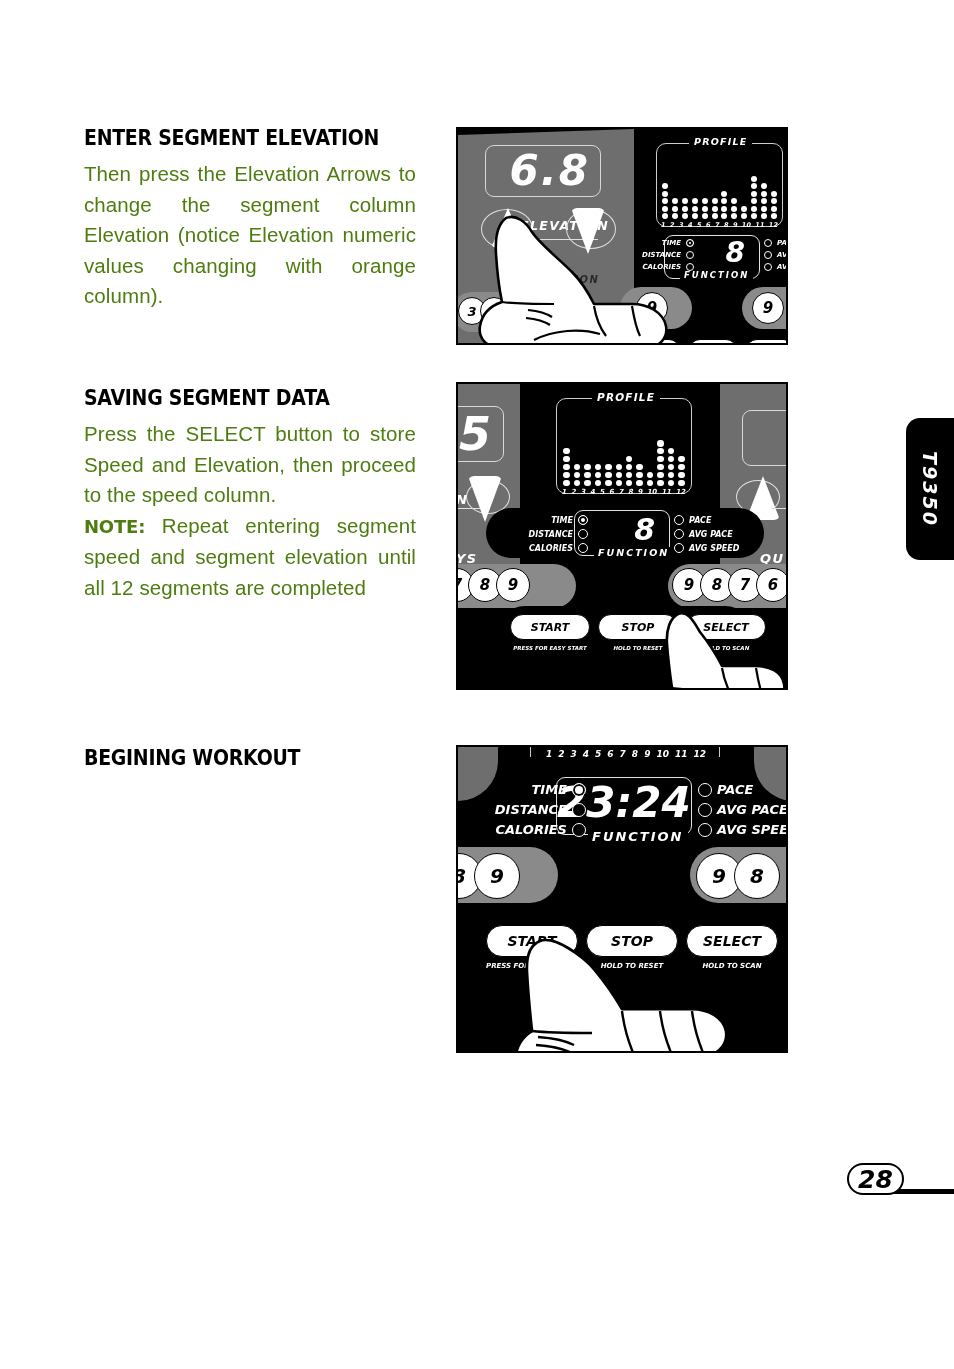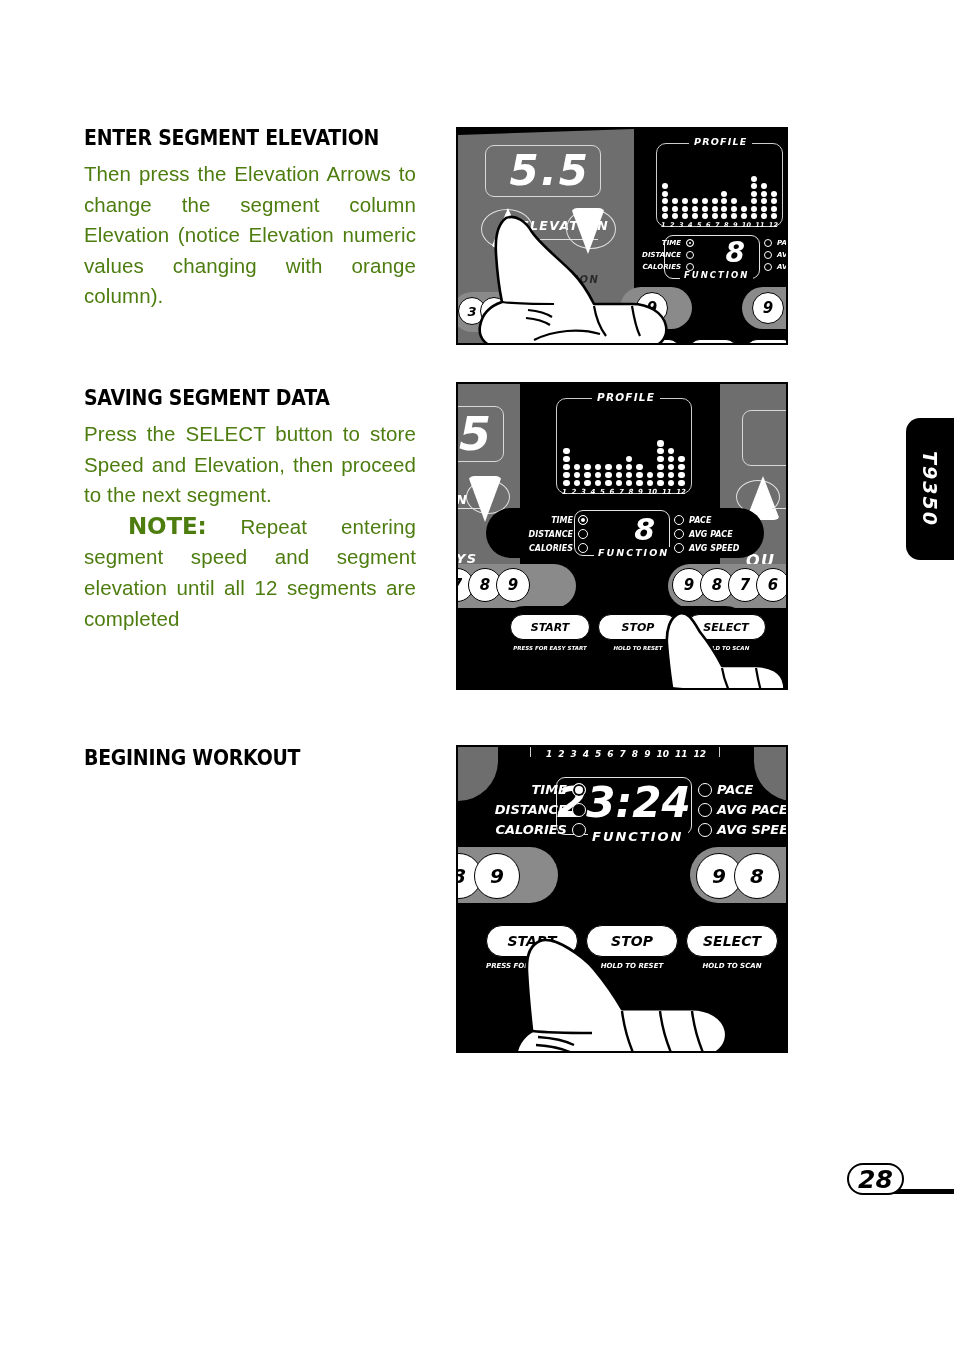--- a/index.html
+++ b/index.html
@@ -32,23 +32,22 @@
     font-size: 20.5px;
     line-height: 30.6px;
     color:#4d7c0f;
     text-align: justify;
     margin:0;
     letter-spacing: 0.1px;
   }
   .note-lead {
     font-family: "DejaVu Sans", sans-serif;
     font-weight:700;
-    font-size:23px;
+    font-size:18px;
     letter-spacing:-0.2px;
-    margin-left:44px;
   }
 
   
   .fig {
     position:absolute;
     border:2px solid #000;
     background:#000;
     overflow:hidden;
   }
   .panel { position:absolute; inset:0; background:#000; }
@@ -224,36 +223,36 @@
 </head>
 <body>
 
 <div class="text-col" id="sec1" style="top:125px;">
   <h2 class="sec-title">ENTER SEGMENT ELEVATION</h2>
   <p class="body-txt">Then press the Elevation Arrows to change the segment column Elevation (notice Elevation numeric values changing with orange column).</p>
 </div>
 
 <div class="text-col" id="sec2" style="top:385px;">
   <h2 class="sec-title">SAVING SEGMENT DATA</h2>
-  <p class="body-txt">Press the SELECT button to store Speed and Elevation, then proceed to the next segment.</p>
+  <p class="body-txt">Press the SELECT button to store Speed and Elevation, then proceed to the speed column.</p>
   <p class="body-txt"><span class="note-lead">NOTE:</span> <span>Repeat entering segment speed and segment elevation until all 12 segments are completed</span></p>
 </div>
 
 <div class="text-col" id="sec3" style="top:745px;">
   <h2 class="sec-title">BEGINING WORKOUT</h2>
 </div>
 
 <div class="fig" id="fig1" style="left:456px; top:127px; width:332px; height:218px;">
   <div class="panel"></div>
 
   <div class="wing" style="left:0; top:0; width:176px; height:196px; clip-path:polygon(0 6px, 176px 0, 176px 196px, 0 196px);"></div>
   <div class="wing" style="left:0; top:160px; width:160px; height:58px;"></div>
 
   <div class="led-window" style="left:27px; top:16px; width:116px; height:52px;">
-    <div class="seg" style="font-size:42px; padding:4px 10px 0 0;">5.5</div>
+    <div class="seg" style="font-size:42px; padding:4px 10px 0 0;">6.8</div>
   </div>
 
   <div class="arc" style="left:23px; top:80px; width:52px; height:40px;"></div>
   <div class="arrow up" style="left:33px; top:79px; width:34px; height:40px;"></div>
   <div class="hairline" style="left:55px; top:101px; width:12px;"></div>
   <div class="elev-lbl" style="left:62px; top:89px; font-size:12.5px;">ELEVATION</div>
   <div class="hairline" style="left:60px; top:110px; width:80px;"></div>
   <div class="arc" style="left:108px; top:80px; width:50px; height:40px;"></div>
   <div class="arrow down" style="left:113px; top:79px; width:34px; height:46px;"></div>
 
@@ -468,21 +467,21 @@
   <div class="arc" style="left:8px; top:96px; width:44px; height:34px;"></div>
   <div class="arrow down" style="left:10px; top:92px; width:34px; height:46px;"></div>
   <div class="elev-lbl" style="left:-2px; top:108px; font-size:13px;">N</div>
   <div class="hairline" style="left:0; top:124px; width:22px;"></div>
   <div class="elev-lbl" style="left:-2px; top:167px; font-size:13px; color:#fff;">YS</div>
 
   <div class="led-window" style="left:284px; top:26px; width:84px; height:56px;"></div>
   <div class="arc" style="left:278px; top:96px; width:44px; height:34px;"></div>
   <div class="arrow up" style="left:288px; top:92px; width:34px; height:44px;"></div>
   <div class="hairline" style="left:314px; top:124px; width:18px;"></div>
-  <div class="elev-lbl" style="left:288px; top:167px; font-size:16px; color:#fff;">QU</div>
+  <div class="elev-lbl" style="left:302px; top:167px; font-size:13px; color:#fff;">QU</div>
 
   <div class="profile-box" style="left:98px; top:14px; width:136px; height:96px;"></div>
   <div class="profile-label" style="left:134px; top:7px; font-size:10.5px;">PROFILE</div>
   <div class="dotgrid" id="f2-dots" style="left:104px; top:24px; width:124px; height:78px; gap:1px;">
       <div class="dotcol" style="flex: 1 1 0%;">
         <div class="dot" style="width: 6.5px; height: 6.5px; margin-top: 1.4px;"></div>
         <div class="dot" style="width: 6.5px; height: 6.5px; margin-top: 1.4px;"></div>
         <div class="dot" style="width: 6.5px; height: 6.5px; margin-top: 1.4px;"></div>
         <div class="dot" style="width: 6.5px; height: 6.5px; margin-top: 1.4px;"></div>
         <div class="dot" style="width: 6.5px; height: 6.5px; margin-top: 1.4px;"></div>

